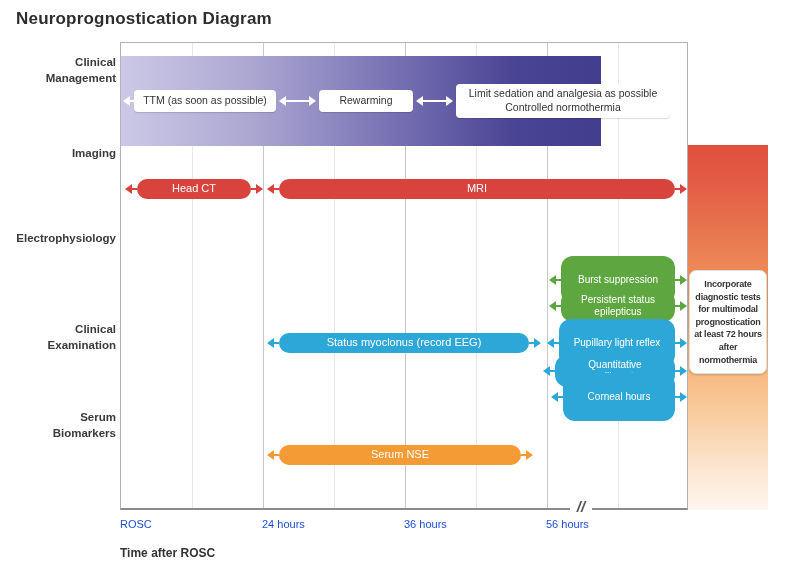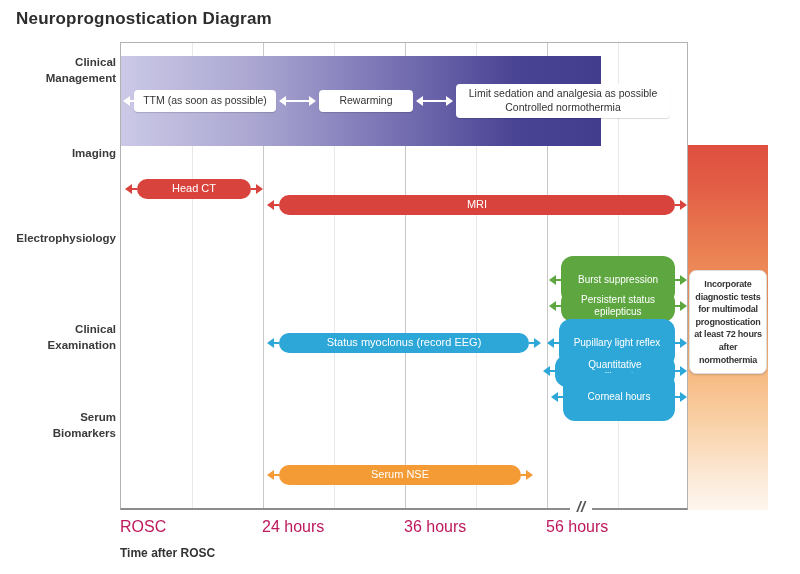--- a/index.html
+++ b/index.html
@@ -43,21 +43,21 @@
   .c-green  { --c:#5ea740; }
   .c-blue   { --c:#2da7d8; }
   .c-orange { --c:#f59b35; }
 
   #gradband { position:absolute; left:688px; top:145px; width:80px; height:365px;
               background:linear-gradient(180deg,#df4f3f 0%,#e25c45 10%,#e97a50 26%,#f0975f 42%,#f6b277 58%,#f9cfa3 75%,#fce8d4 90%,#fef6ee 100%); }
   #note { position:absolute; left:689px; top:270px; width:78px; background:#fff; border:1px solid #ddd; border-radius:7px;
           padding:7px 3px; font-size:9px; font-weight:700; color:#333; text-align:center; line-height:1.4;
           letter-spacing:-0.2px; overflow-wrap:break-word; box-shadow:0 1px 2px rgba(0,0,0,.18); }
 
-  .tick { position:absolute; top:518px; font-size:16px; color:#be185d; }
+  .tick { position:absolute; top:518px; font-size:11px; color:#1d4ed8; }
   #axis-break { position:absolute; left:570px; top:496px; width:22px; height:20px; background:#fff;
                 display:flex; align-items:center; justify-content:center; font-size:15px; font-weight:700;
                 color:#555; font-style:italic; }
   #axis-title { position:absolute; left:120px; top:546px; font-size:12px; font-weight:700; color:#333; }
 </style>
 </head>
 <body>
 
 <div id="screen">
 
@@ -109,21 +109,21 @@
       </div>
     </div>
 
     <div class="bar c-red" style="left:4px;top:136px;width:138px">
       <span class="al"></span>
         <span class="sh"></span>
       <span class="pill">Head CT</span>
       <span class="sh"></span>
         <span class="ar"></span>
     </div>
-    <div class="bar c-red" style="left:146px;top:152px;width:420px">
+    <div class="bar c-red" style="left:146px;top:136px;width:420px">
       <span class="al"></span>
         <span class="sh"></span>
       <span class="pill">MRI</span>
       <span class="sh"></span>
         <span class="ar"></span>
     </div>
     <div class="bar c-green sm" style="left:428px;top:228px;width:138px">
       <span class="al"></span>
         <span class="sh"></span>
       <span class="pill">Burst suppression</span>
@@ -160,21 +160,21 @@
       <span class="sh"></span>
         <span class="ar"></span>
     </div>
     <div class="bar c-blue sm" style="left:430px;top:345px;width:136px">
       <span class="al"></span>
         <span class="sh"></span>
       <span class="pill">Corneal hours</span>
       <span class="sh"></span>
         <span class="ar"></span>
     </div>
-    <div class="bar c-orange" style="left:146px;top:422px;width:266px">
+    <div class="bar c-orange" style="left:146px;top:402px;width:266px">
       <span class="al"></span>
         <span class="sh"></span>
       <span class="pill">Serum NSE</span>
       <span class="sh"></span>
         <span class="ar"></span>
     </div>
   </div>
 
   <div id="gradband"></div>
   <div id="note">Incorporate diagnostic tests for multimodal prognostication at least 72 hours after normothermia</div>

